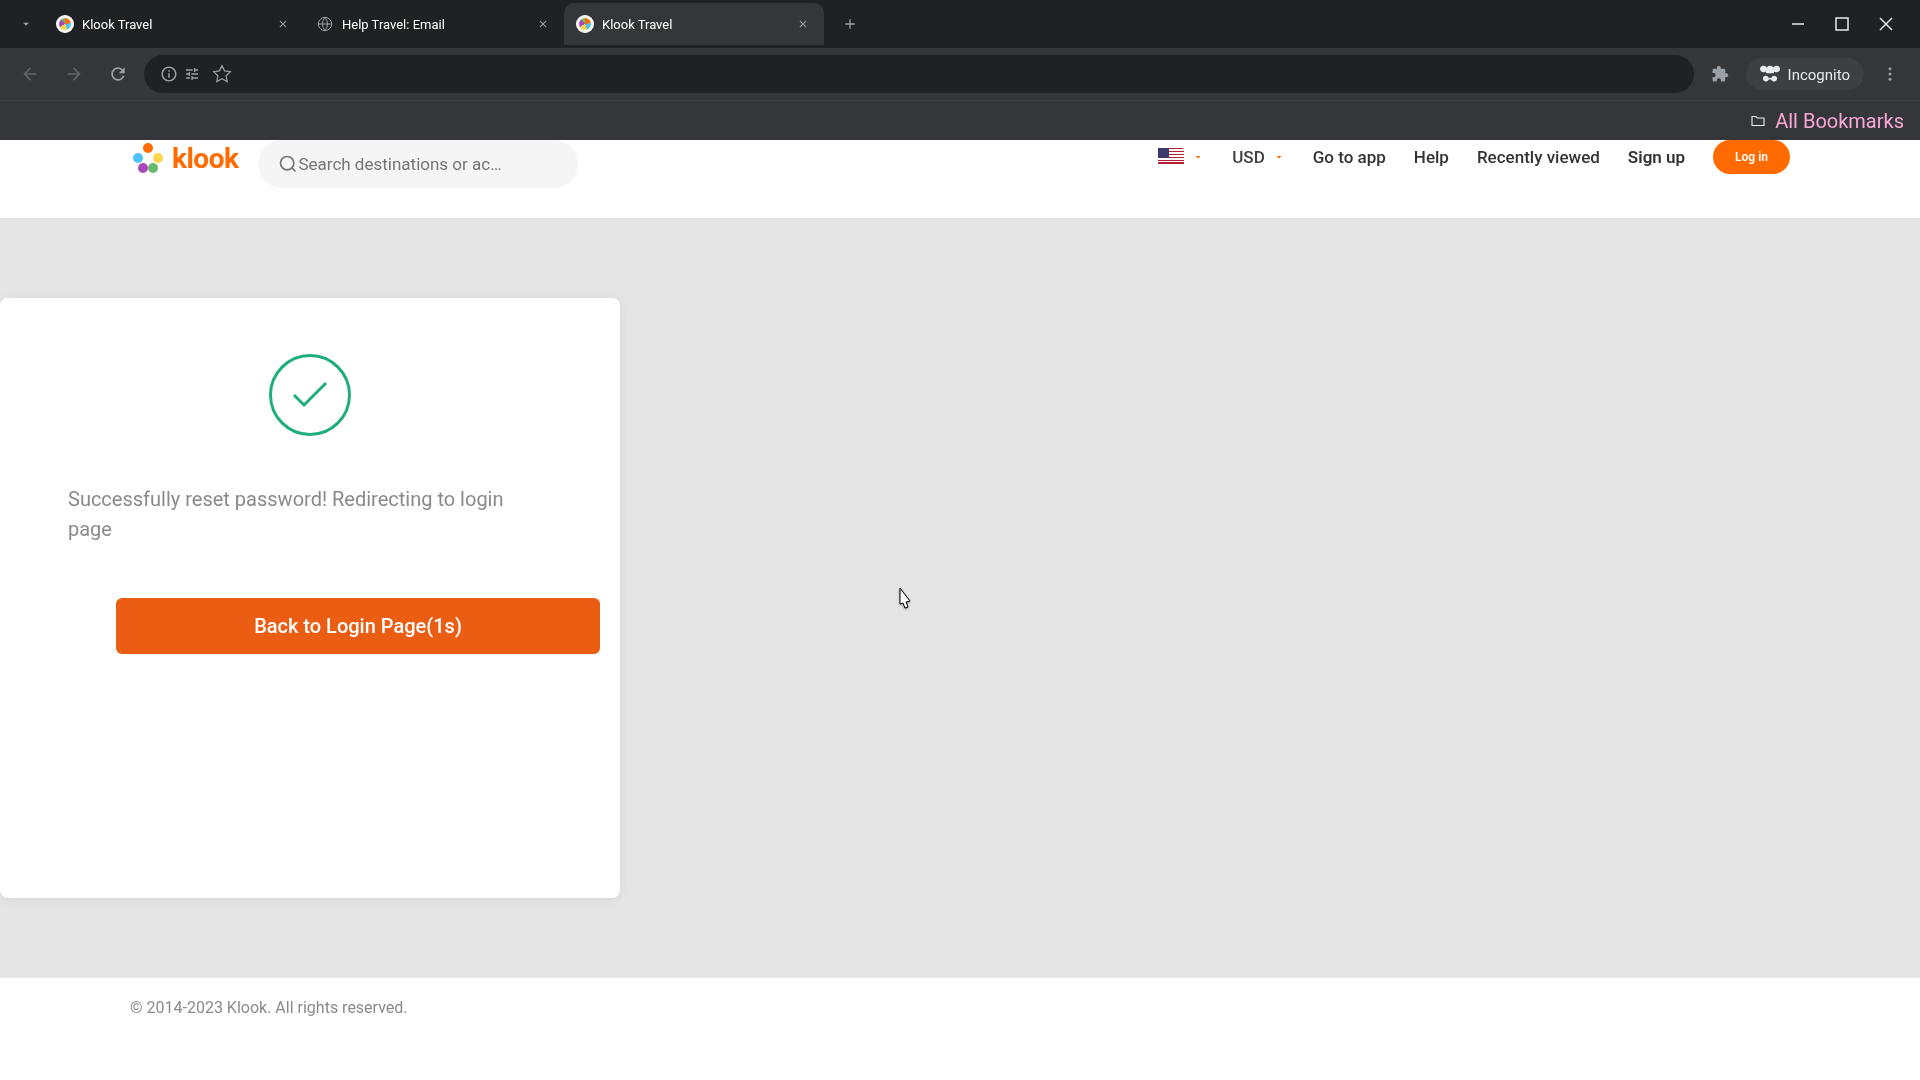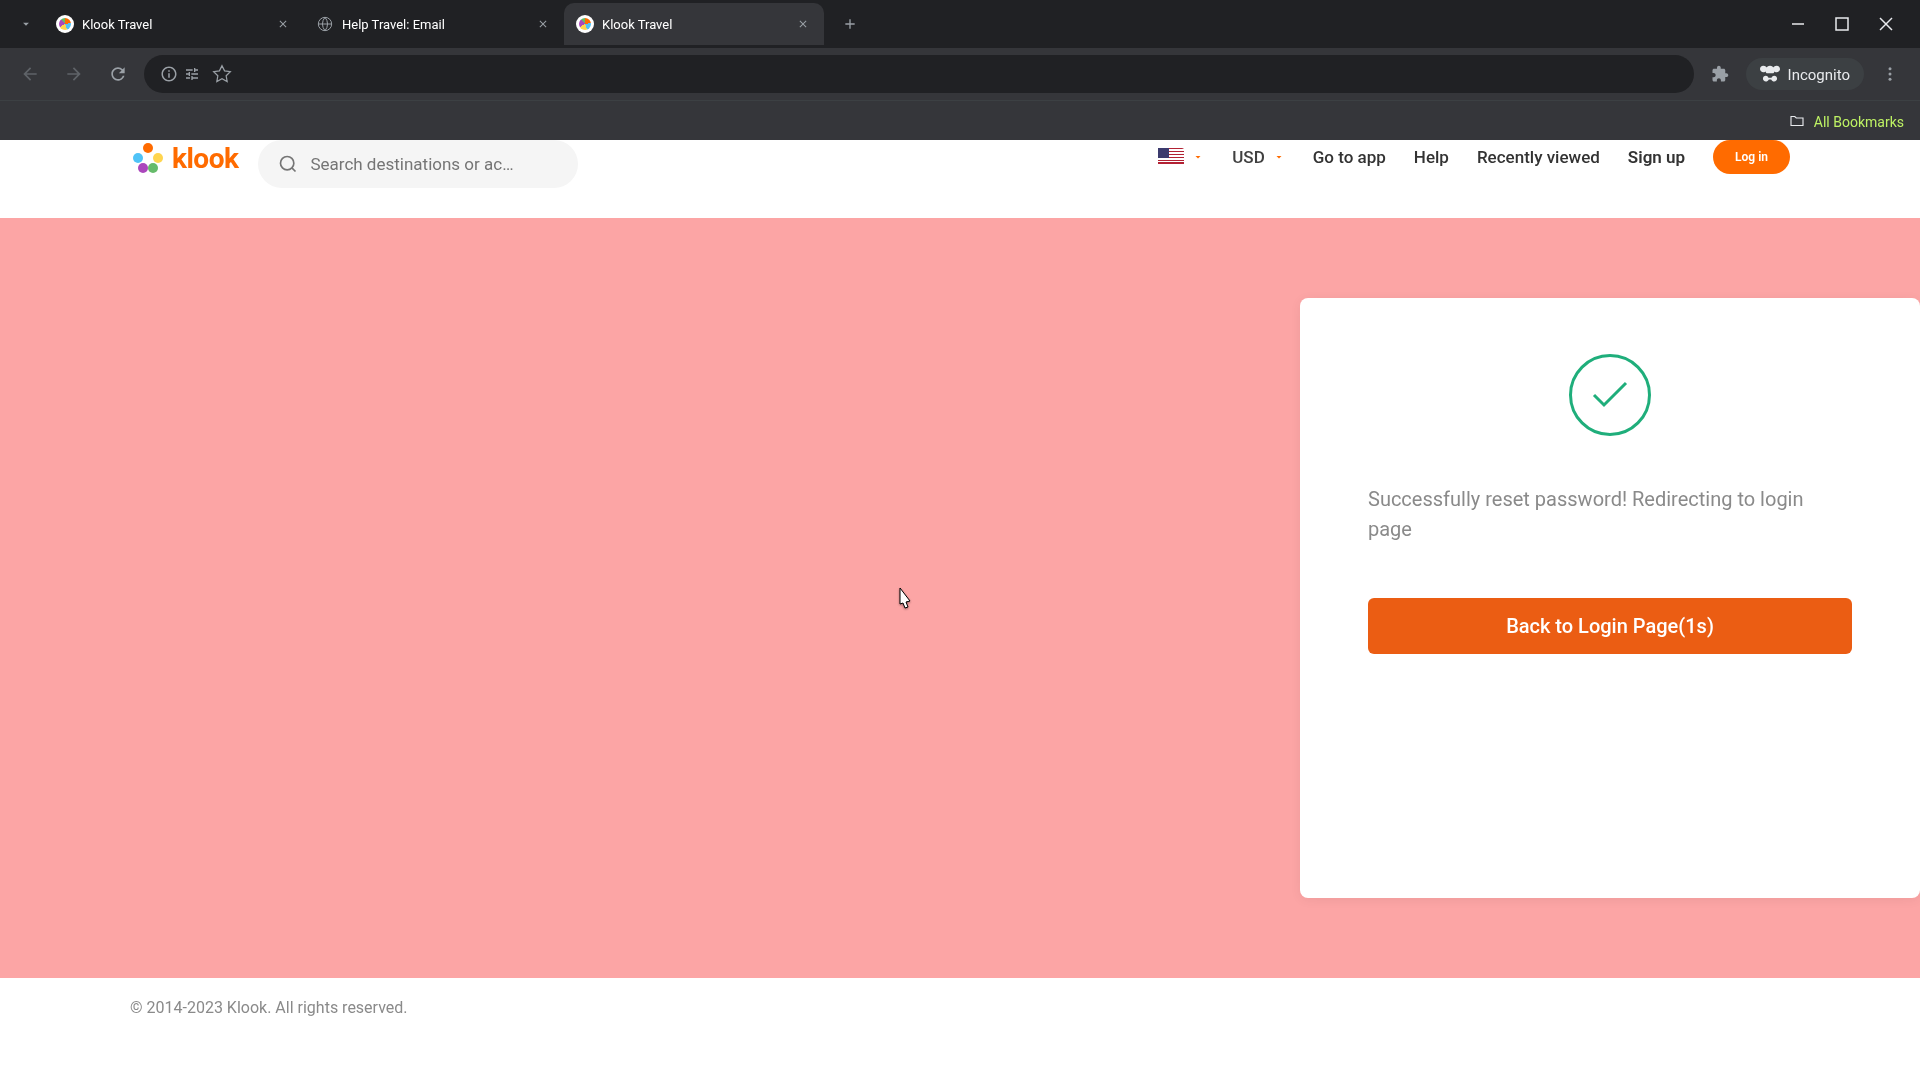--- a/index.html
+++ b/index.html
@@ -32,52 +32,52 @@
     .url-text { color: #e8eaed; font-size: 16px; flex: 1; white-space: nowrap; overflow: hidden; }
     .star-btn { width: 20px; height: 20px; cursor: pointer; }
     .star-btn svg { fill: none; stroke: #9aa0a6; stroke-width: 1.5; }
     .right-actions { display: flex; align-items: center; gap: 8px; }
     .action-btn { width: 36px; height: 36px; display: flex; align-items: center; justify-content: center; cursor: pointer; }
     .action-btn svg { fill: #9aa0a6; }
     .incognito-badge { display: flex; align-items: flex-end; gap: 8px; background: #3c4043; padding: 6px 14px; border-radius: 18px; color: #e8eaed; font-size: 15px; cursor: pointer; }
     .incognito-badge svg { fill: #e8eaed; }
     
     .bookmarks-bar { display: flex; align-items: center; justify-content: flex-end; height: 40px; padding: 0 16px; background: #35363a; border-top: 1px solid #3c4043; }
-    .all-bookmarks { display: flex; align-items: flex-end; gap: 8px; color: #bef264; font-size: 14px; cursor: pointer; }
+    .all-bookmarks { display: flex; align-items: center; gap: 8px; color: #f9a8d4; font-size: 20px; cursor: pointer; }
     .all-bookmarks svg { fill: none; stroke: #e8eaed; stroke-width: 1.5; }
     
     
     .page { background: #fff; height: calc(1080px - 140px); position: relative; overflow-y: auto; }
     .page::-webkit-scrollbar { width: 16px; }
     .page::-webkit-scrollbar-track { background: #f1f1f1; }
     .page::-webkit-scrollbar-thumb { background: #c1c1c1; border-radius: 8px; }
     
     .site-header { display: flex; align-items: flex-start; height: 78px; padding: 0 130px; gap: 20px; border-bottom: 1px solid transparent; }
     .logo { display: flex; align-items: center; gap: 6px; cursor: pointer; }
     .logo-mark { width: 36px; height: 36px; position: relative; }
     .logo-text { font-size: 28px; font-weight: 700; color: #ff6b00; letter-spacing: -0.5px; }
-    .search-wrap { display: flex; align-items: center; background: #f5f5f5; border-radius: 28px; height: 48px; padding: 0 20px; gap: 12px; width: 320px; cursor: text; }
+    .search-wrap { display: flex; align-items: center; background: #f5f5f5; border-radius: 28px; height: 48px; padding: 0 20px; gap: 0; width: 320px; cursor: text; }
     .search-wrap svg { stroke: #757575; fill: none; stroke-width: 2; }
     .search-placeholder { color: #757575; font-size: 17px; white-space: nowrap; overflow: hidden; text-overflow: ellipsis; }
     .header-right { margin-left: auto; display: flex; align-items: center; gap: 28px; }
     .lang-select { display: flex; align-items: center; gap: 8px; cursor: pointer; }
     .flag { width: 26px; height: 18px; border-radius: 2px; background: linear-gradient(to bottom, #b22234 0%, #b22234 8%, #fff 8%, #fff 16%, #b22234 16%, #b22234 24%, #fff 24%, #fff 32%, #b22234 32%, #b22234 40%, #fff 40%, #fff 48%, #b22234 48%, #b22234 56%, #fff 56%, #fff 64%, #b22234 64%, #b22234 72%, #fff 72%, #fff 80%, #b22234 80%, #b22234 88%, #fff 88%, #fff 100%); position: relative; }
     .flag::before { content: ''; position: absolute; top: 0; left: 0; width: 40%; height: 54%; background: #3c3b6e; }
     .currency-select { display: flex; align-items: center; gap: 8px; cursor: pointer; font-size: 17px; color: #404040; font-weight: 500; }
     .header-link { font-size: 17px; color: #333; cursor: pointer; font-weight: 500; }
     .header-link.bold { font-weight: 600; }
     .login-btn { background: #ff6b00; color: #fff; padding: 10px 22px; border-radius: 22px; font-size: 12px; font-weight: 600; cursor: pointer; }
     .chev-dn svg { fill: #ff6b00; }
     
-    .main-content { padding: 80px 0; display: flex; justify-content: flex-end; background: #fca5a5; min-height: 760px; }
+    .main-content { padding: 80px 0; display: flex; justify-content: flex-start; background: #e5e5e5; min-height: 760px; }
     .success-card { background: #fff; border-radius: 8px; width: 620px; padding: 56px 68px 60px; box-shadow: 0 2px 12px rgba(0,0,0,0.06); }
     .success-icon { width: 82px; height: 82px; border: 3px solid #1fae7b; border-radius: 50%; display: flex; align-items: center; justify-content: center; margin: 0 auto 48px; }
     .success-icon svg { stroke: #1fae7b; stroke-width: 3; fill: none; }
     .success-msg { color: #8a8a8a; font-size: 20px; line-height: 1.5; margin-bottom: 54px; text-align: left; }
-    .back-btn { background: #eb5d13; color: #fff; width: 100%; padding: 16px; border-radius: 6px; font-size: 20px; font-weight: 500; cursor: pointer; border: none; text-align: center; display:block; }
+    .back-btn { background: #eb5d13; color: #fff; width: 100%; padding: 16px; border-radius: 6px; font-size: 20px; font-weight: 500; cursor: pointer; border: none; text-align: center; display:block;margin-left:48px; }
     
     .footer { padding: 20px 130px; color: #8a8a8a; font-size: 16px; background: #fff; }
     
     .cursor-overlay { position: absolute; top: 446px; left: 893px; pointer-events: none; z-index: 1000; }
     .cursor-overlay svg { filter: drop-shadow(0 1px 1px rgba(0,0,0,0.4)); }
     
     .klook-favicon { width: 18px; height: 18px; border-radius: 50%; background: #fff; display: flex; align-items: center; justify-content: center; }
     .klook-favicon::before { content: ''; width: 12px; height: 12px; border-radius: 50%; background: conic-gradient(#ff6b00 0deg 80deg, #4fc3f7 80deg 160deg, #ffd54f 160deg 240deg, #ab47bc 240deg 320deg, #66bb6a 320deg 360deg); }
     .globe-favicon svg { stroke: #9aa0a6; fill: none; }
   </style>

